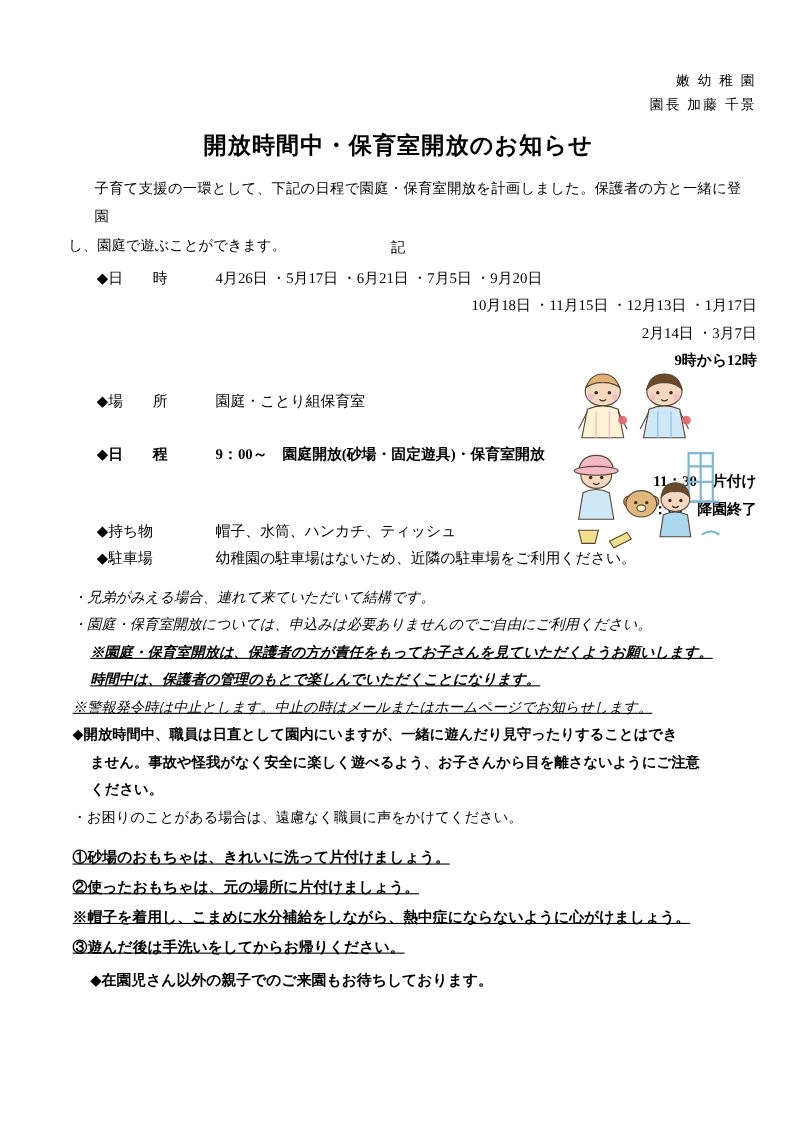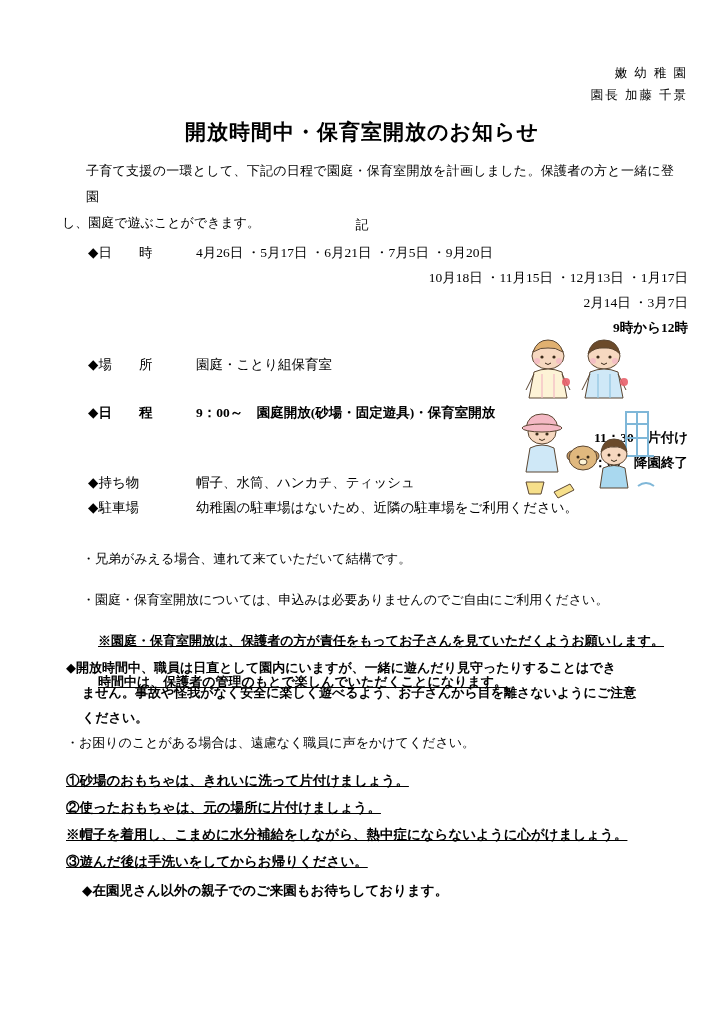--- a/index.html
+++ b/index.html
@@ -89,21 +89,21 @@
   .blk-bring    { top: 470px; left: 88px; width: 600px; }
 
   .notes {
     position: absolute;
     top: 530px;
     left: 66px;
     width: 620px;
     font-size: 13px;
     line-height: 25px;
   }
-  .notes p { margin: 16px; white-space: nowrap; }
+  .notes p { margin: 0; white-space: nowrap; font-style: italic; }
   .u { text-decoration: underline; }
   .b { font-weight: bold; }
   .ind1 { padding-left: 16px; }
 
   .notes2 {
     position: absolute;
     top: 655px;
     left: 66px;
     width: 620px;
     font-size: 13px;
@@ -204,20 +204,21 @@
       <div class="lab">◆駐車場</div>
       <div class="val">幼稚園の駐車場はないため、近隣の駐車場をご利用ください。</div>
     </div>
   </div>
 
   <div class="notes">
     <p>・兄弟がみえる場合、連れて来ていただいて結構です。</p>
     <p>・園庭・保育室開放については、申込みは必要ありませんのでご自由にご利用ください。</p>
     <p class="b u ind1">※園庭・保育室開放は、保護者の方が責任をもってお子さんを見ていただくようお願いします。</p>
     <p class="b u ind1">時間中は、保護者の管理のもとで楽しんでいただくことになります。</p>
+    <p class="u">※警報発令時は中止とします。中止の時はメールまたはホームページでお知らせします。</p>
   </div>
 
   <div class="notes2">
     <p>◆開放時間中、職員は日直として園内にいますが、一緒に遊んだり見守ったりすることはでき</p>
     <p class="ind1">ません。事故や怪我がなく安全に楽しく遊べるよう、お子さんから目を離さないようにご注意</p>
     <p class="ind1">ください。</p>
     <p class="normal">・お困りのことがある場合は、遠慮なく職員に声をかけてください。</p>
   </div>
 
   <div class="notes3">

